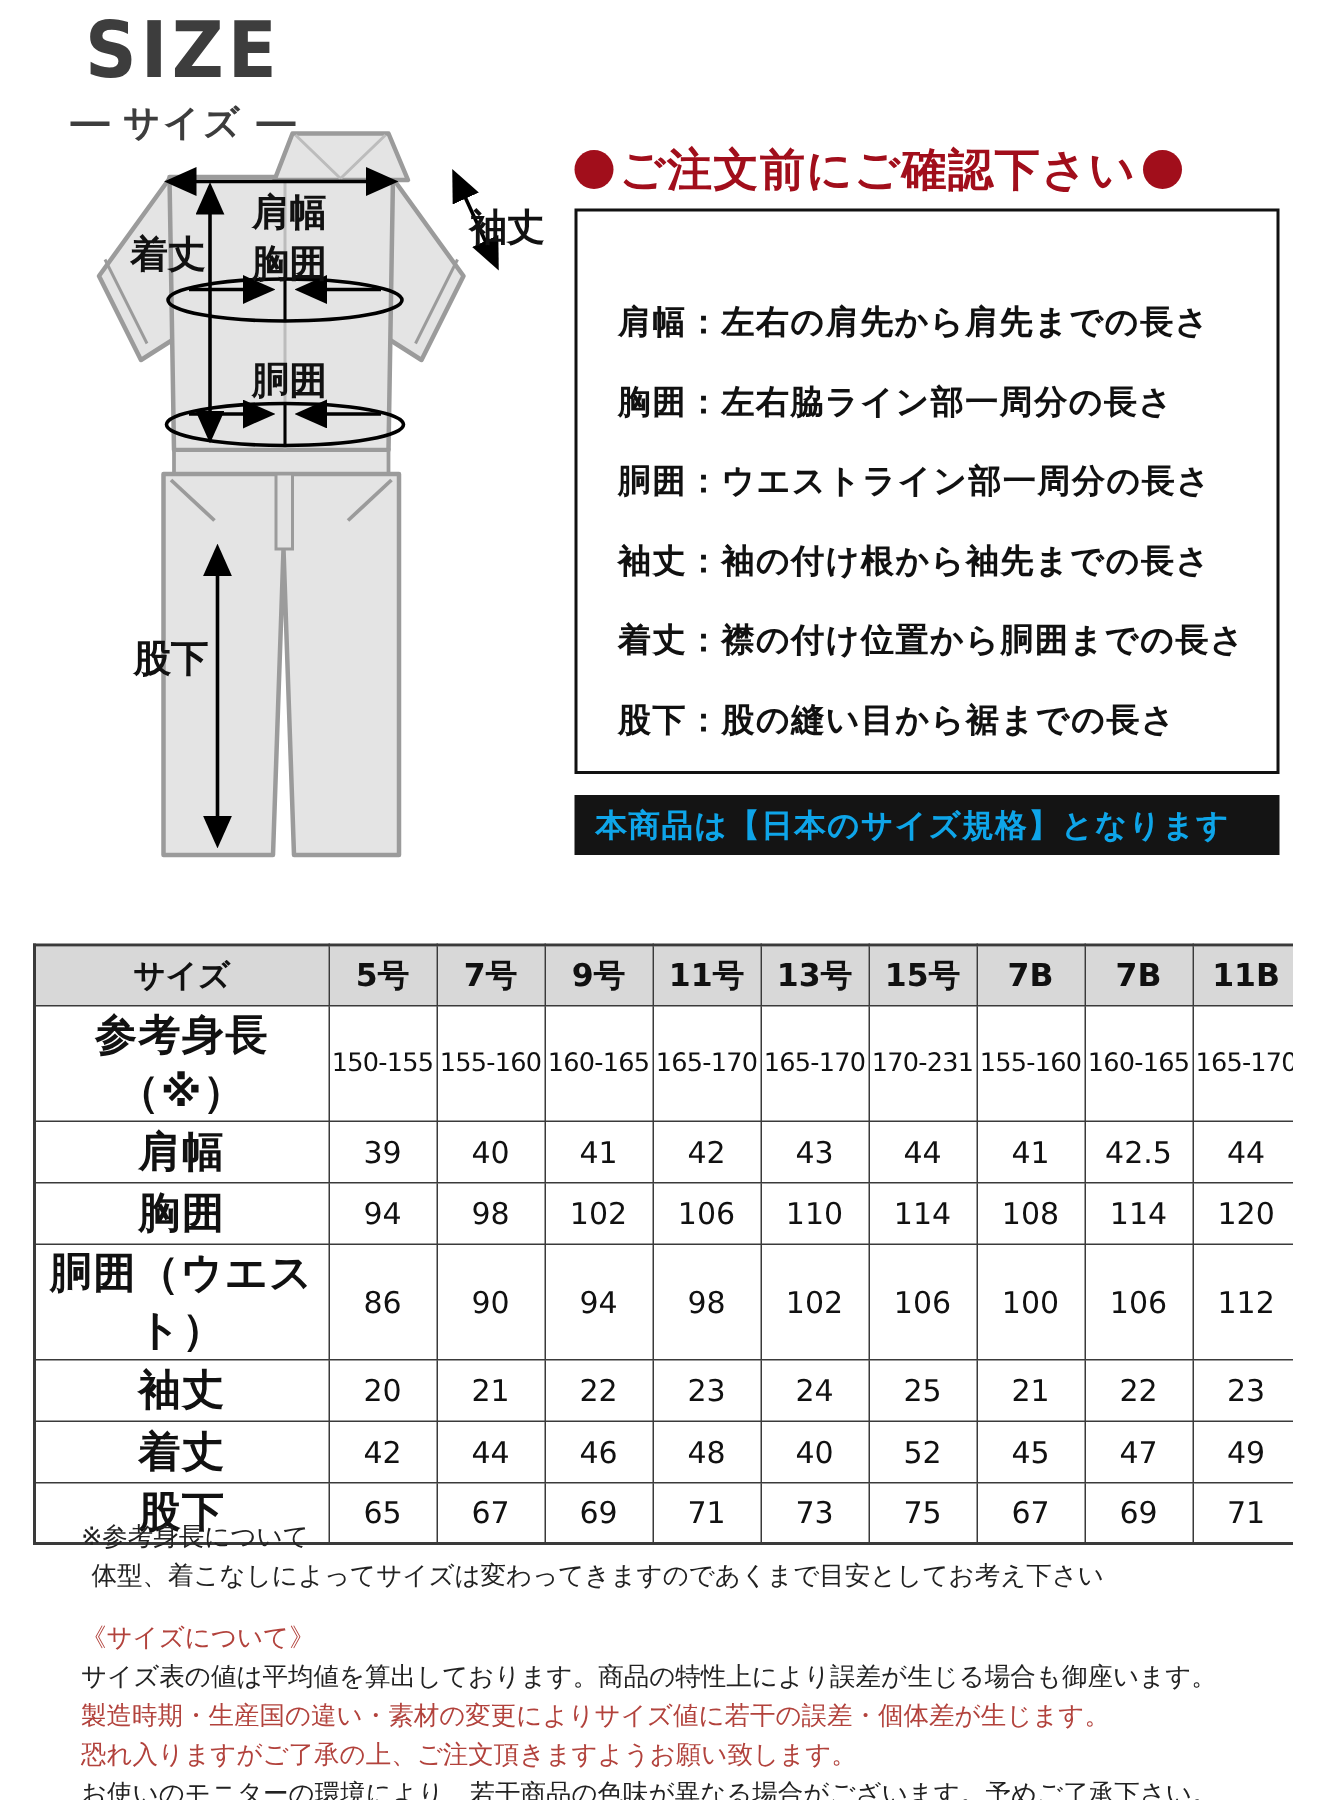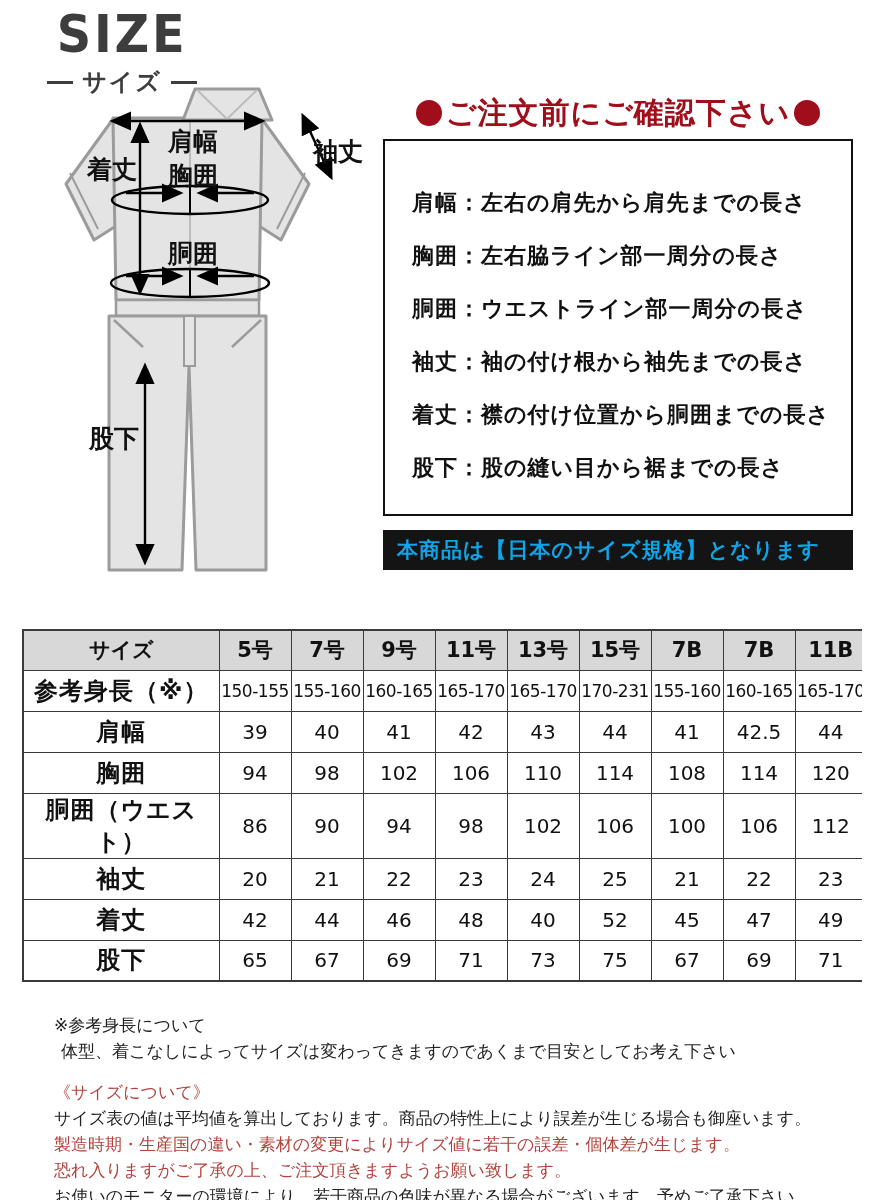--- a/index.html
+++ b/index.html
@@ -24,39 +24,39 @@
   .size-jp .txt{font-size:24px;font-weight:700;letter-spacing:2px;}
   .dash{display:inline-block;width:26px;height:3px;background:var(--title_gray);}
 
   
   .diagram{position:absolute;left:40px;top:80px;width:350px;height:530px;}
   .diagram svg{width:100%;height:100%;}
   .diagram text{font-family:"DejaVu Sans","Liberation Sans",sans-serif;font-size:25px;font-weight:700;fill:#111;}
 
   
   .confirm-title{position:absolute;left:383px;top:94px;width:470px;height:38px;
-    display:flex;align-items:center;justify-content:center;gap:4px;}
+    display:flex;align-items:center;gap:4px;}
   .confirm-title .dot{width:26px;height:26px;border-radius:50%;background:var(--accent_red);flex:0 0 auto;}
   .confirm-title .t{font-size:30px;font-weight:800;color:var(--accent_red);letter-spacing:1px;white-space:nowrap;}
 
   
-  .def-box{position:absolute;left:383px;top:139px;width:470px;height:377px;border:2px solid #111;background:#fff;padding-top:35px;}
+  .def-box{position:absolute;left:383px;top:139px;width:470px;height:377px;border:2px solid #111;background:#fff;padding-top:47px;}
   .def-line{height:53px;display:flex;align-items:center;padding-left:27px;font-size:22px;font-weight:600;letter-spacing:1px;white-space:nowrap;}
 
   
   .notice-bar{position:absolute;left:383px;top:530px;width:470px;height:40px;background:var(--bar_bg);
     color:#0ea5e9;font-size:21px;font-weight:700;display:flex;align-items:center;padding-left:14px;letter-spacing:1px;white-space:nowrap;}
 
   
   .size-table{position:absolute;left:22px;top:629px;width:846px;border-collapse:collapse;table-layout:fixed;
     border:2px solid var(--border_dark);}
   .size-table th,.size-table td{border:1px solid var(--border_dark);text-align:center;vertical-align:middle;
     height:41px;font-size:20px;background:#fff;overflow:hidden;}
   .size-table thead th{background:var(--header_bg);font-weight:700;font-size:21px;height:40px;}
-  .size-table tbody th{font-weight:700;font-size:24px;letter-spacing:1px;}
+  .size-table tbody th{font-weight:700;font-size:28px;letter-spacing:1px;}
   .size-table th:first-child{width:196px;}
   .size-table td.tight{font-size:17px;letter-spacing:-0.5px;}
 
   
   .notes{position:absolute;left:22px;top:1012px;width:846px;}
   .note{font-size:17px;line-height:26px;color:#222;white-space:nowrap;margin-left:32px;}
   .note.red{color:var(--note_red);}
   .note.indent{padding-left:7px;}
   .note.gap{margin-top:15px;}
 </style>

